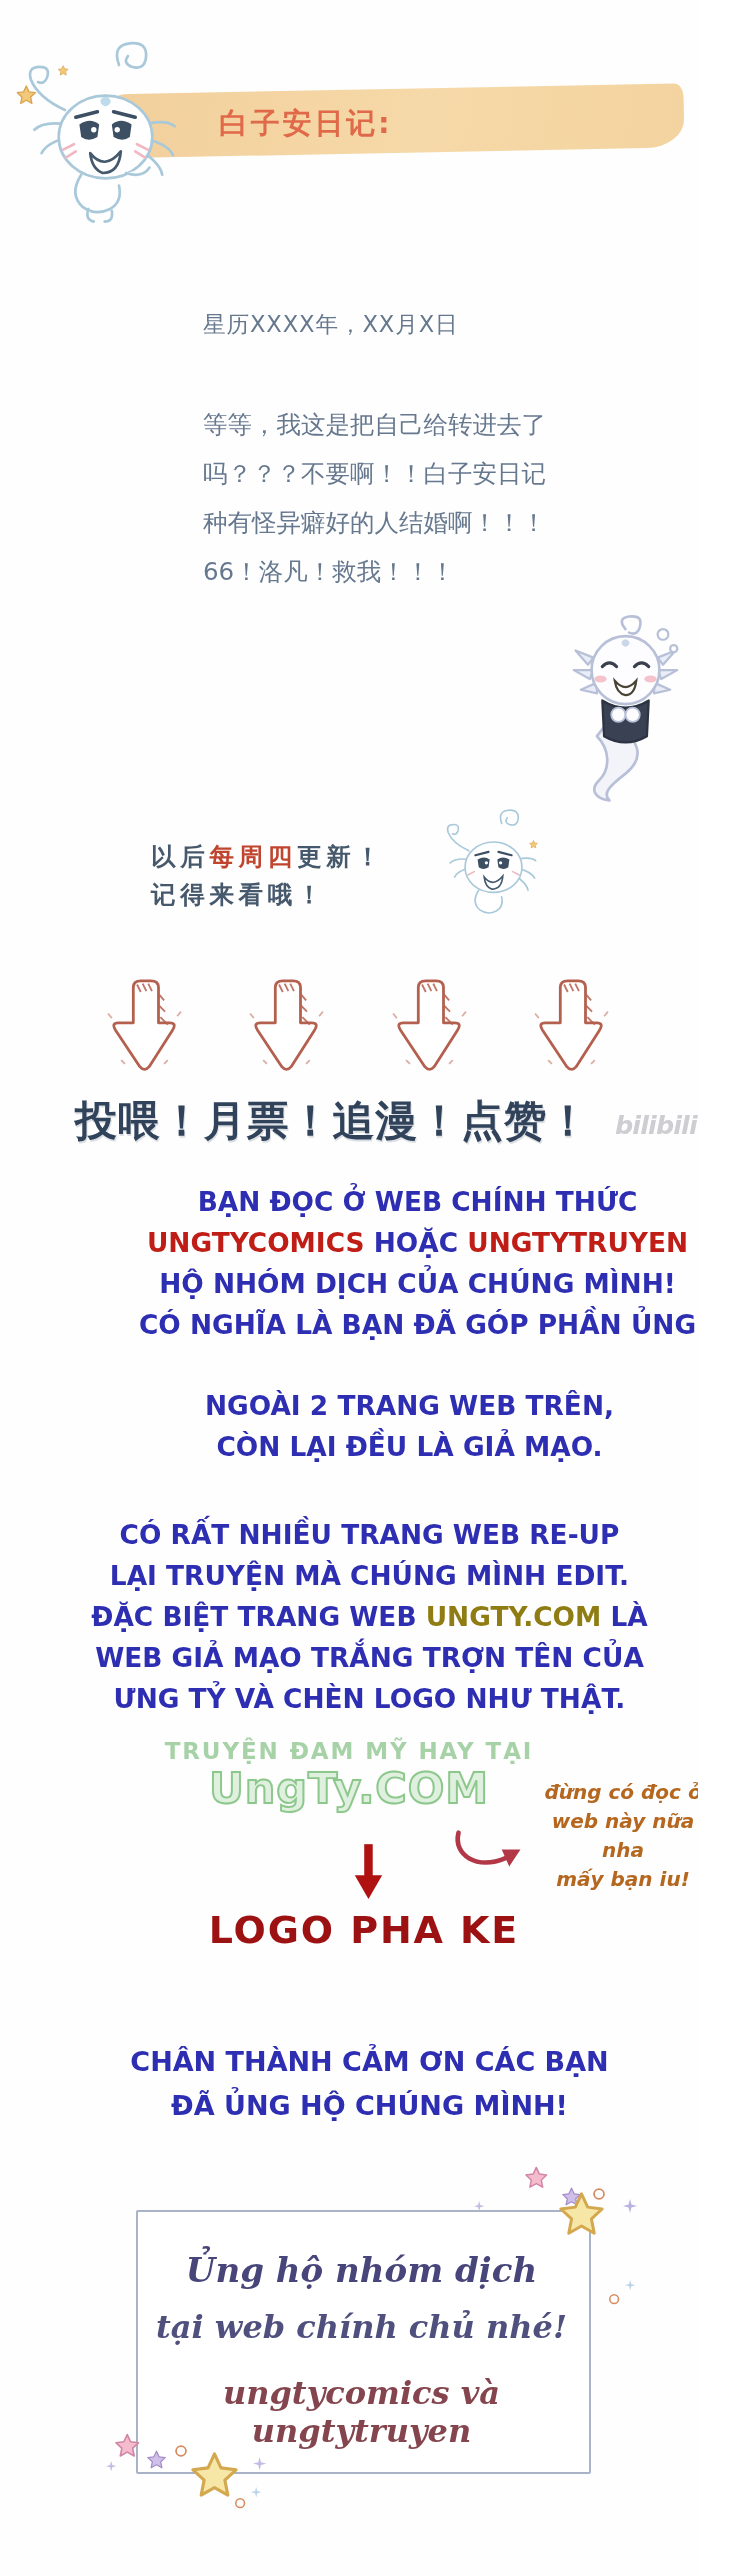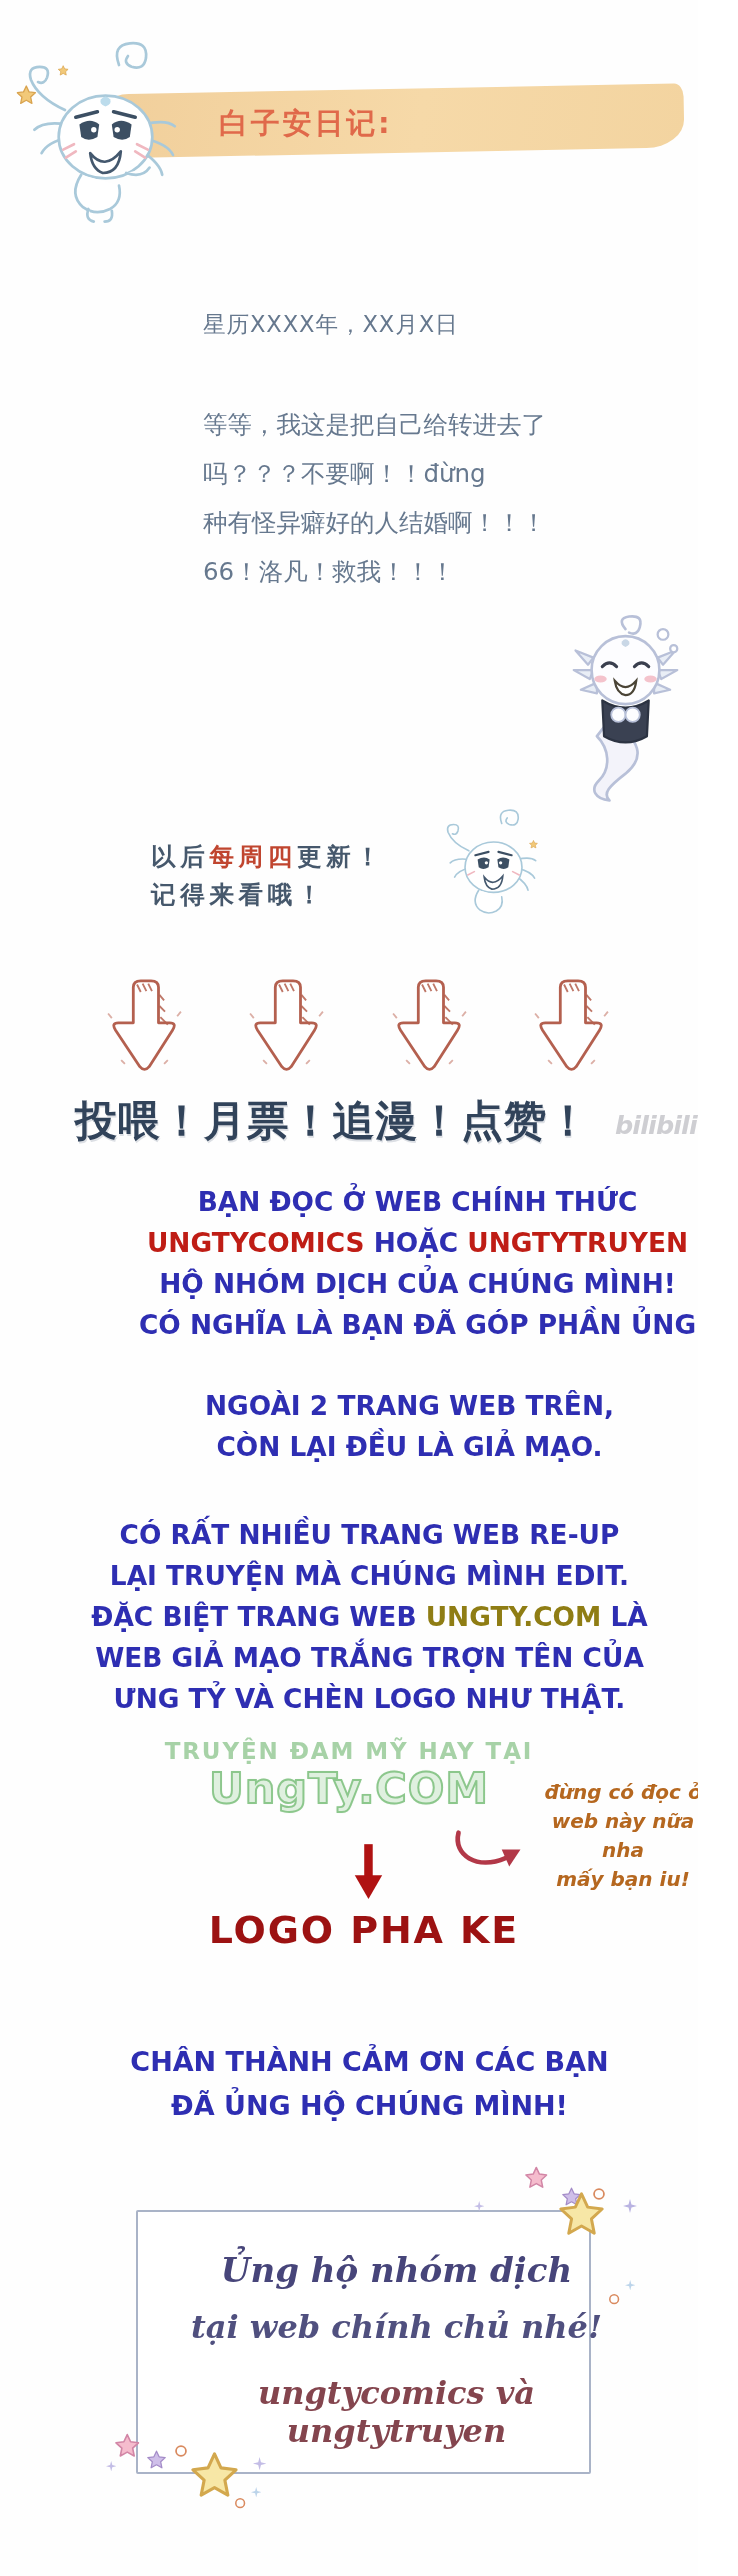--- a/index.html
+++ b/index.html
@@ -50,21 +50,21 @@
   .logo-label{left:0;top:1908px;width:728px;text-align:center;font-size:38px;font-weight:900;
               color:#9c1212;letter-spacing:1.9px;}
 
   
   .thanks{top:2040px;font-size:27px;line-height:44px;}
 
   
   .support-box{left:136px;top:2210px;width:451px;height:260px;border:2.8px solid #a9b3c7;
                background:#ffffff;border-radius:1.9px;}
   .script{width:451px;left:136px;text-align:center;font-family:"DejaVu Serif","Liberation Serif",serif;
-          font-style:italic;font-weight:bold;padding-left:35px;}
+          font-style:italic;font-weight:bold;}
   .s1{top:2250px;font-size:34px;color:#47457a;}
   .s2{top:2308px;font-size:32px;color:#50507f;}
   .s3{top:2374px;font-size:32px;color:#84454e;}
 </style>
 </head>
 <body>
 
 <div class="page">
 
   <svg width="0" height="0" style="position:absolute" aria-hidden="true">
@@ -115,21 +115,21 @@
       <path d="M128,150 q18,6 26,-6"></path>
       <path d="M86,190 q-4,12 6,14 M112,192 q2,12 -8,12"></path>
     </g>
     <use href="#sym-star5" x="6" y="52" width="22" height="22" fill="#f2c979" stroke="#d9a450"></use>
     <use href="#sym-star5" x="52" y="30" width="12" height="12" fill="#f2c979" stroke="#d9a450"></use>
   </svg>
 
   <div class="abs date-line">星历XXXX年，XX月X日</div>
   <div class="abs diary">
     <div>等等，我这是把自己给转进去了</div>
-    <div>吗？？？不要啊！！đừng</div>
+    <div>吗？？？不要啊！！白子安日记</div>
     <div>种有怪异癖好的人结婚啊！！！</div>
     <div>66！洛凡！救我！！！</div>
   </div>
 
   <svg class="abs" style="left:563px;top:613px" width="125" height="191" viewBox="0 0 140 210">
     <path d="M52,118 C88,140 92,160 70,178 C52,192 44,200 52,208 C36,206 30,196 40,186 C54,172 52,150 38,136 Z" fill="#f3f3fa" stroke="#b8c0d8" stroke-width="3" stroke-linejoin="round"></path>
     <path d="M70,16 q-10,-12 4,-14 q16,-2 12,12 q-3,10 -12,6" fill="none" stroke="#b8c0d8" stroke-width="3" stroke-linecap="round"></path>
     <g fill="#e9eef6" stroke="#b8c0d8" stroke-width="2.5" stroke-linejoin="round">
       <path d="M34,48 l-20,-8 14,16 Z M34,62 l-22,0 18,10 Z M38,76 l-18,8 18,4 Z"></path>
       <path d="M106,48 l20,-8 -14,16 Z M106,62 l22,0 -18,10 Z M102,76 l18,8 -18,4 Z"></path>

